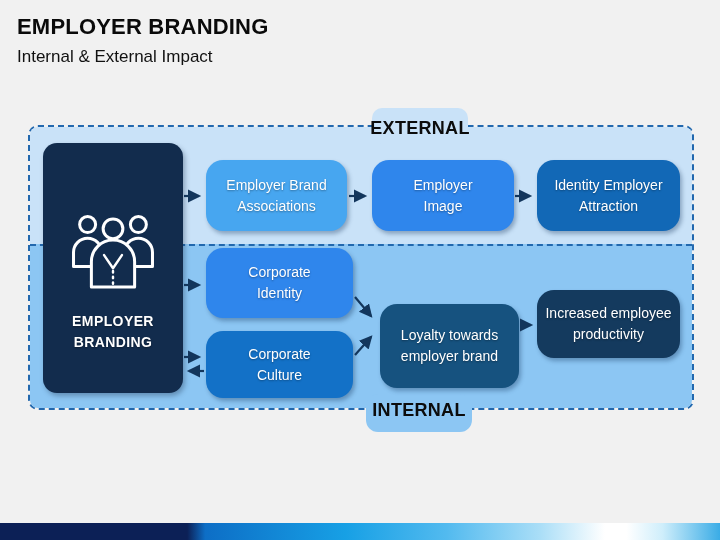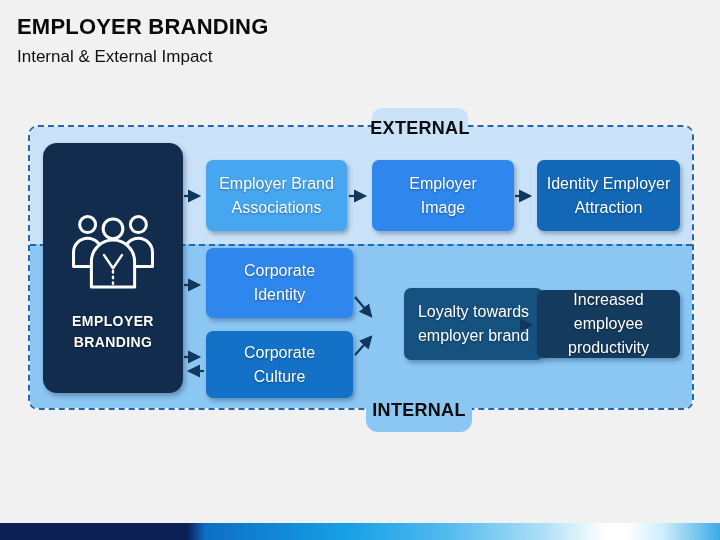--- a/index.html
+++ b/index.html
@@ -46,33 +46,33 @@
   }
   .main-label {
     margin-top: 22px; color: #ffffff; font-weight: 700; font-size: 14px;
     line-height: 1.5; text-align: center; white-space: pre-line; letter-spacing: 0.4px;
     text-shadow: 0 1px 2px rgba(0,0,0,0.4);
   }
   .people-icon-svg { display: block; }
 
   
   .node {
-    position: absolute; z-index: 3; border-radius: 7px;
+    position: absolute; z-index: 3; border-radius: 17px;
     display: flex; align-items: center; justify-content: center;
-    color: #ffffff; font-size: 16px; line-height: 1.5; text-align: center;
+    color: #ffffff; font-size: 14px; line-height: 1.5; text-align: center;
     white-space: pre-line;
     box-shadow: 2px 3px 4px rgba(15,45,85,0.35);
     text-shadow: 0 1px 2px rgba(0,0,0,0.35);
   }
   .n1 { left: 206px; top: 160px; width: 141px; height: 71px; }
   .n2 { left: 372px; top: 160px; width: 142px; height: 71px; }
   .n3 { left: 537px; top: 160px; width: 143px; height: 71px; }
   .n4 { left: 206px; top: 248px; width: 147px; height: 70px; }
   .n5 { left: 206px; top: 331px; width: 147px; height: 67px; }
-  .n6 { left: 380px; top: 288px; width: 139px; height: 72px; margin-left: 24px; }
+  .n6 { left: 380px; top: 304px; width: 139px; height: 84px; }
   .n7 { left: 537px; top: 290px; width: 143px; height: 68px; }
 
   .arrows { position: absolute; left: 0; top: 0; width: 720px; height: 540px; z-index: 4; pointer-events: none; }
 
   
   .bottom-bar {
     position: absolute; left: 0; bottom: 0; width: 720px; height: 17px;
     background: linear-gradient(to right,
       #0c2056 0%, #0c2056 26%,
       #0d6ec6 28.5%, #17a0e5 48%,

